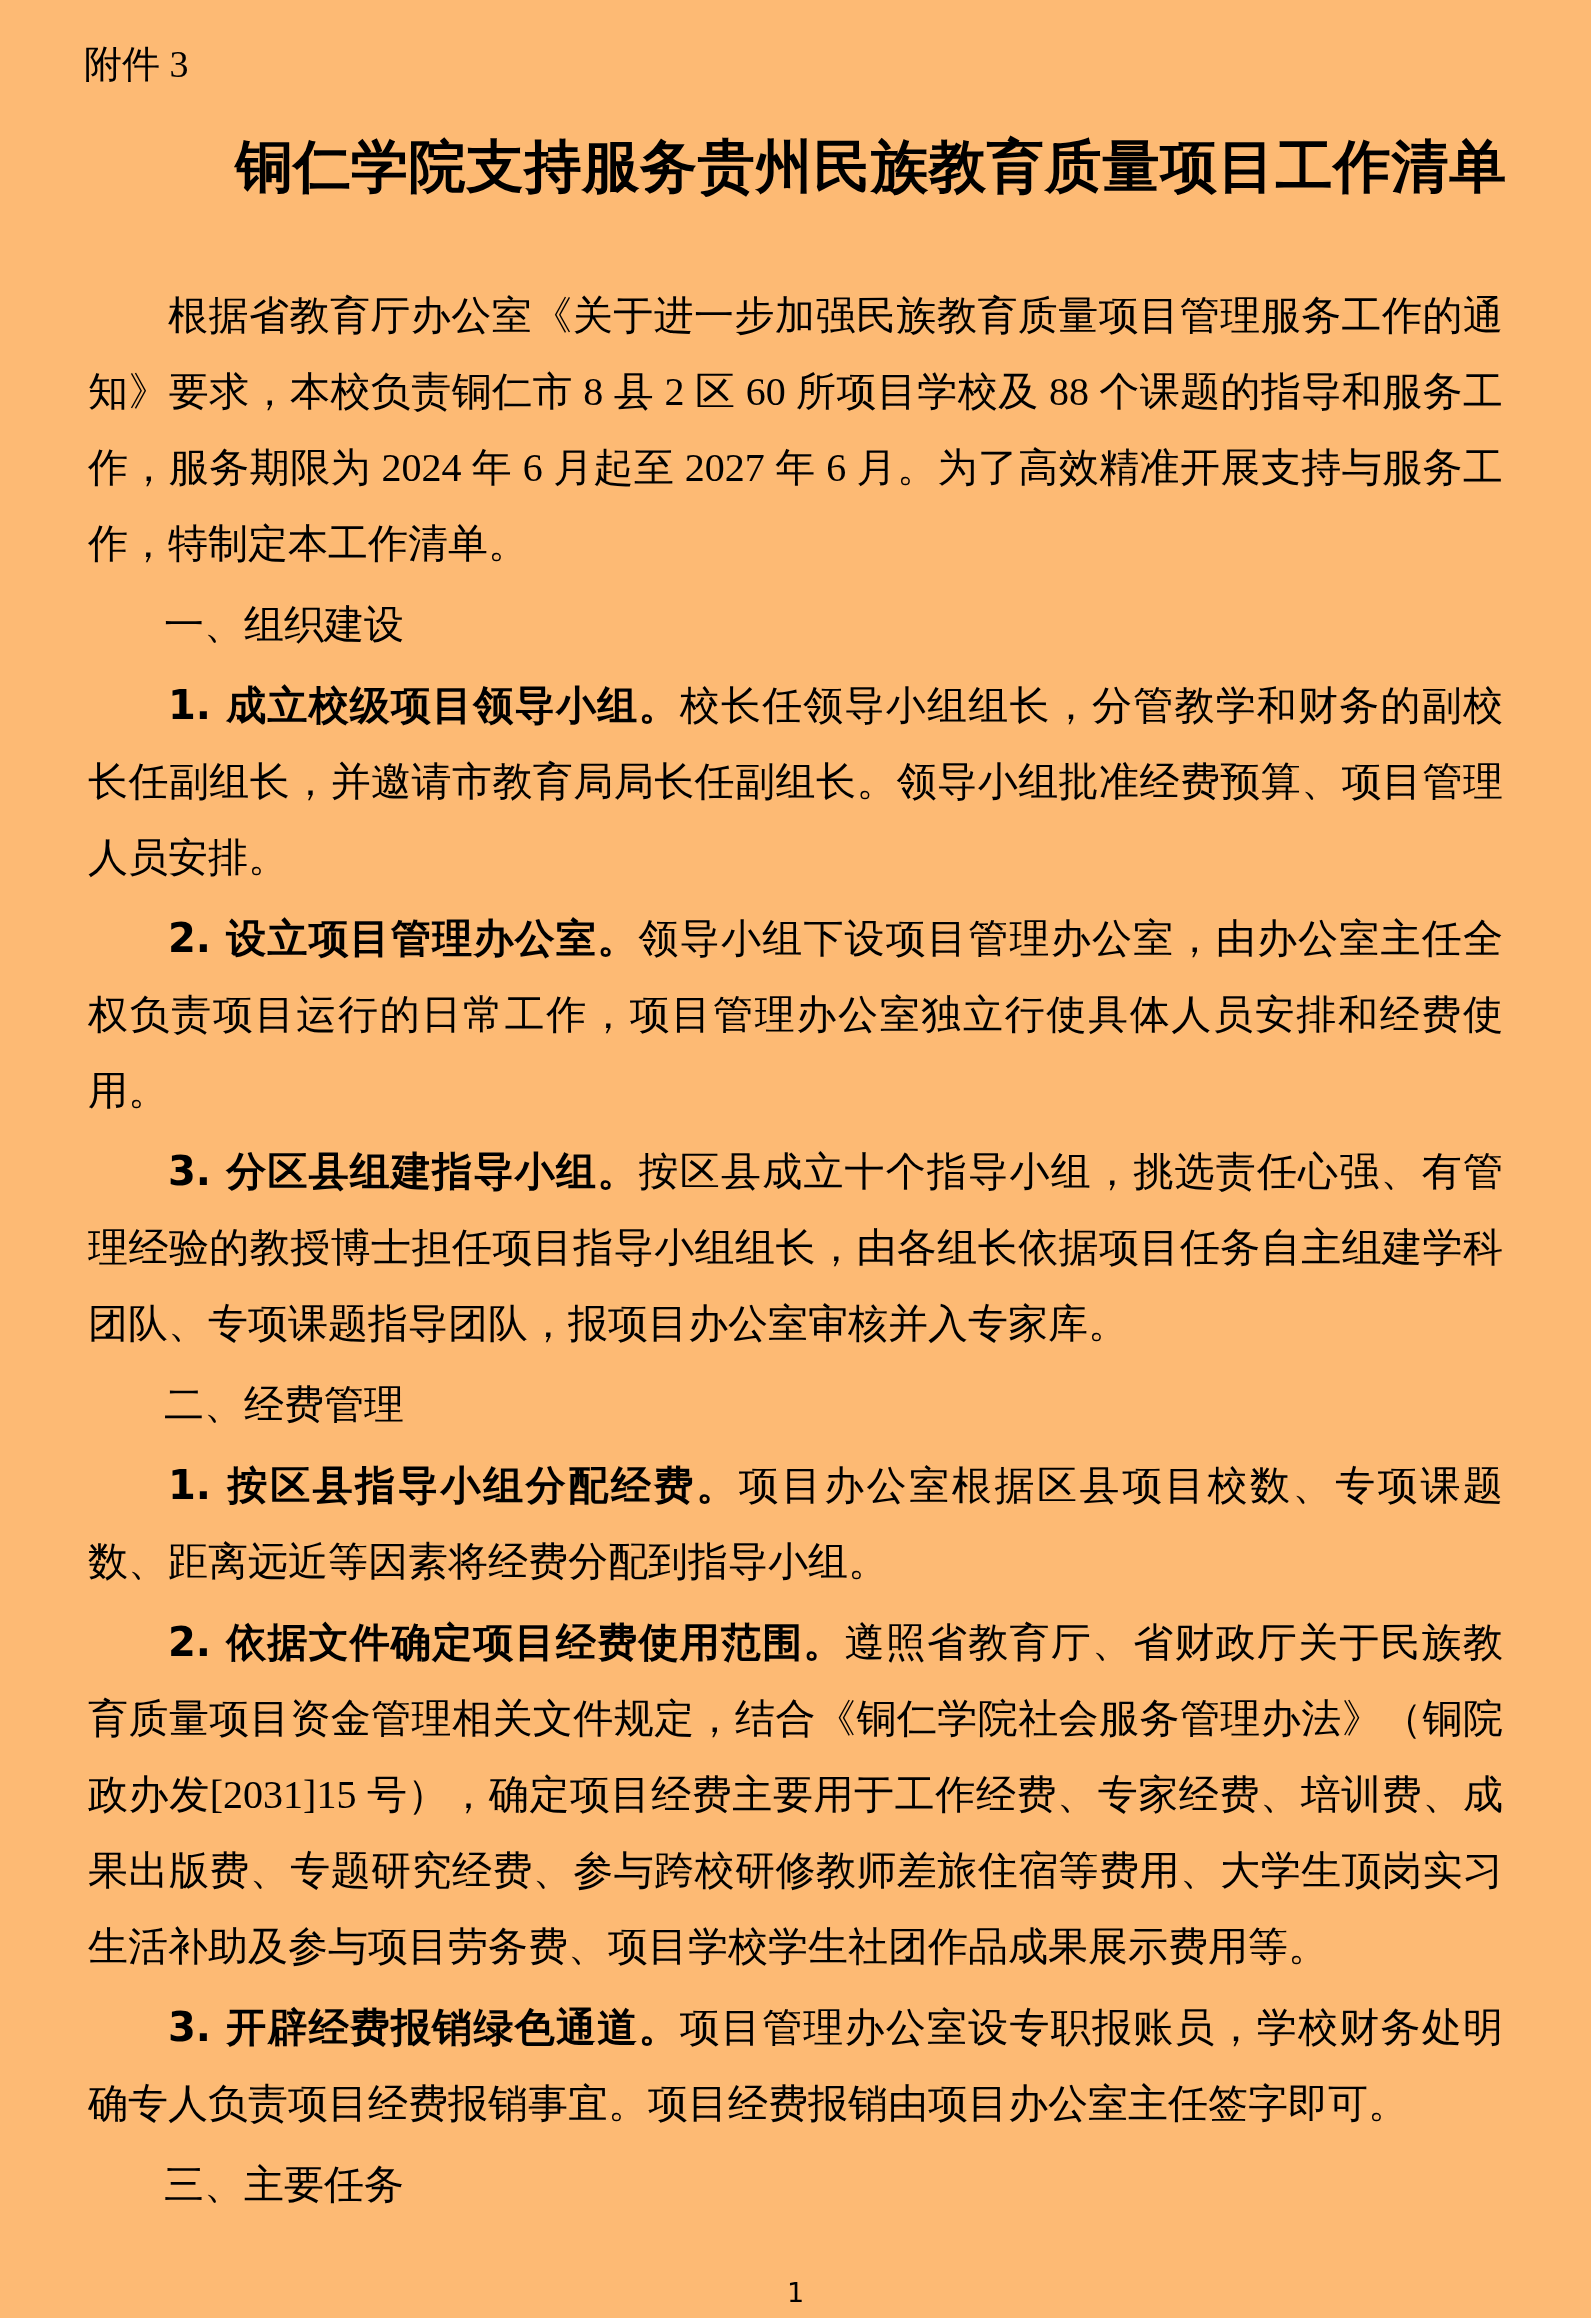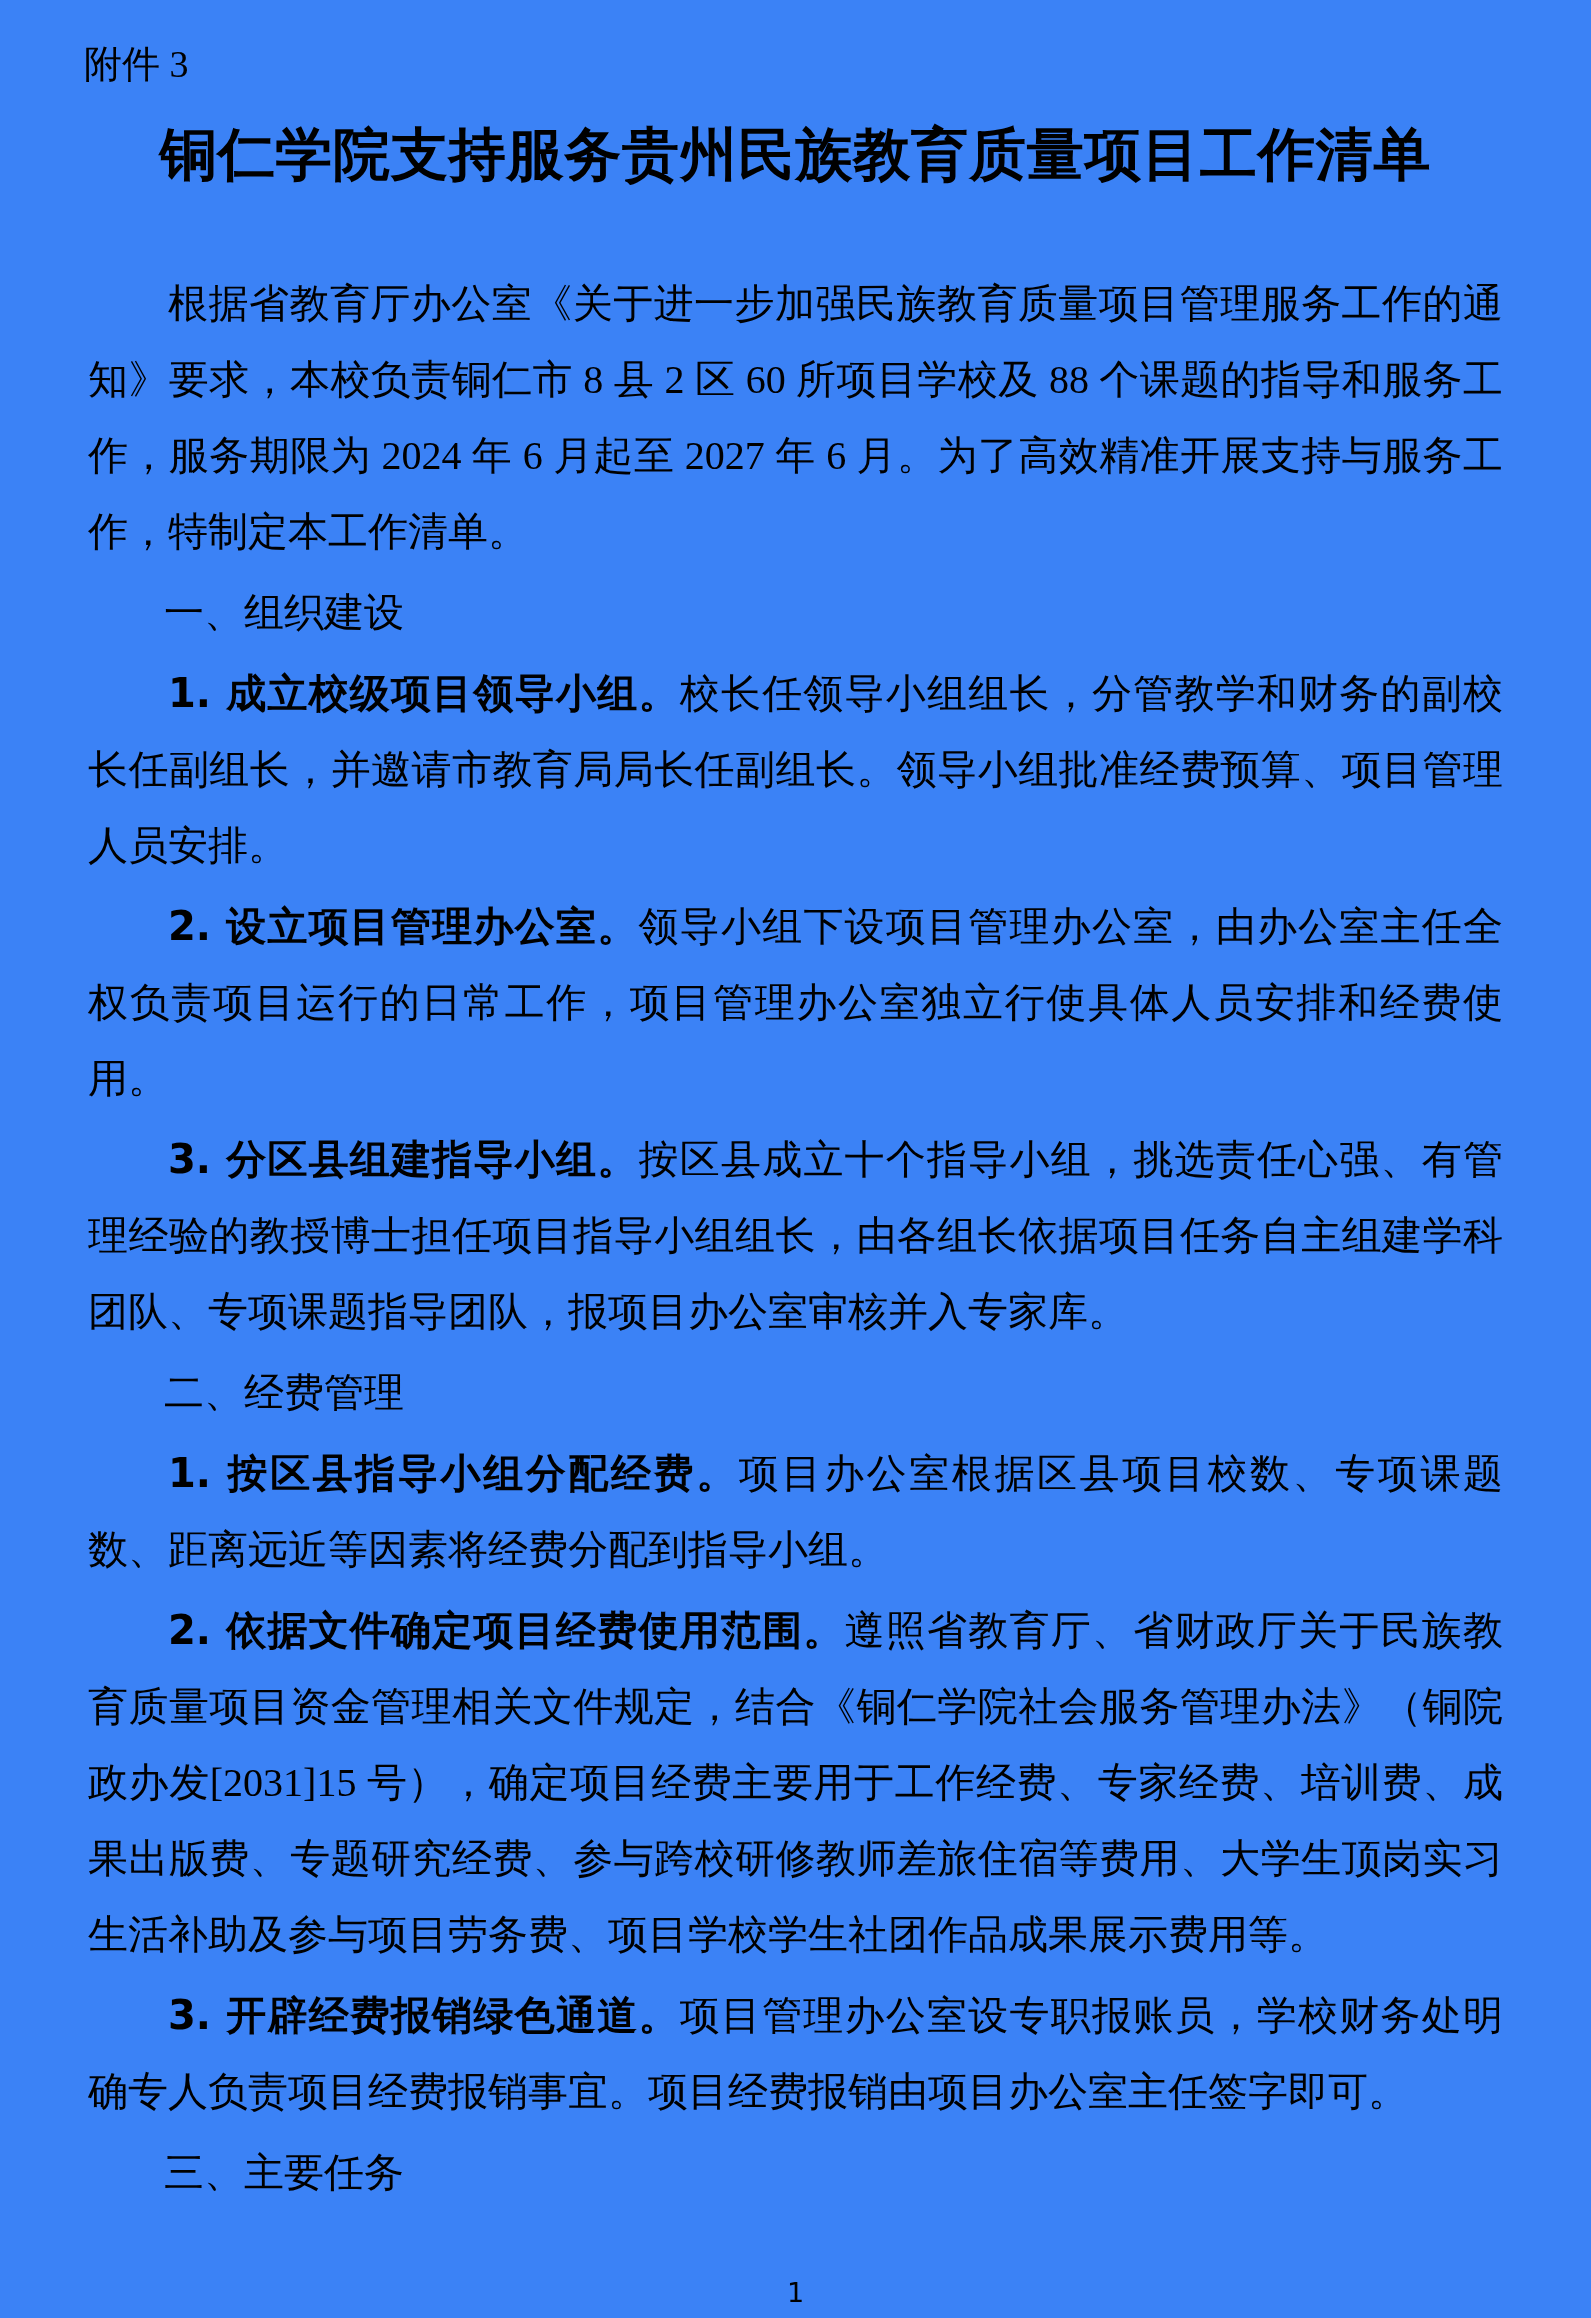--- a/index.html
+++ b/index.html
@@ -5,40 +5,40 @@
   html, body {
     margin: 0;
     padding: 0;
     background: #ffffff;
   }
   .page {
     position: relative;
     width: 1591px;
     height: 2319px;
     margin: 0 auto;
-    background: #3b82f6;
+    background: #fdba74;
     box-sizing: border-box;
     padding: 40px 84px 0 84px;
     color: #000000;
     overflow: hidden;
   }
   .attachment {
     font-family: "Liberation Serif", "DejaVu Serif", serif;
     font-size: 38px;
     line-height: 1.3;
     margin: 0;
   }
   .doc-title {
     font-family: "DejaVu Sans", "Liberation Sans", sans-serif;
     font-weight: 700;
     font-size: 57px;
     line-height: 1.1;
-    text-align: center;
+    text-align: right;
     letter-spacing: 0.8px;
-    margin: 34px 0 80px 0;
+    margin: 46px 0 80px 0;
   }
   .body-para {
     font-family: "Liberation Serif", "DejaVu Serif", serif;
     font-size: 40px;
     line-height: 76px;
     text-align: justify;
     text-indent: 2em;
     margin: 4px;
   }
   .section-heading {

